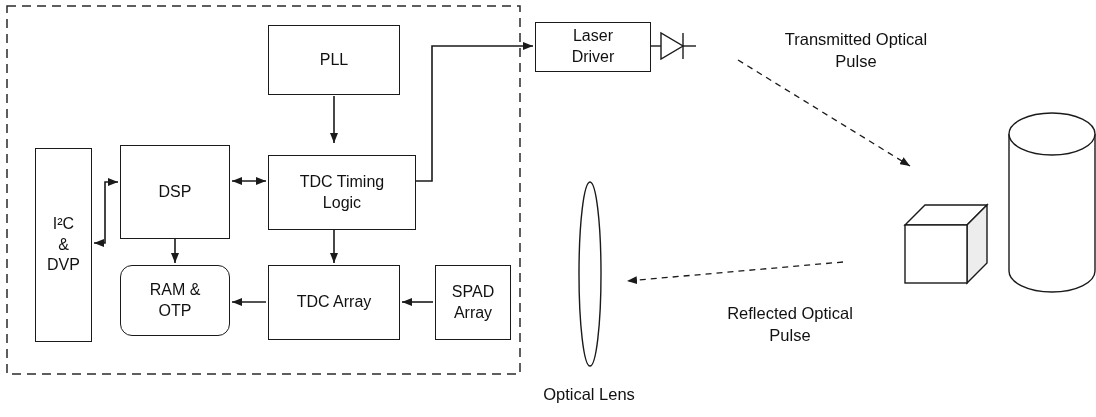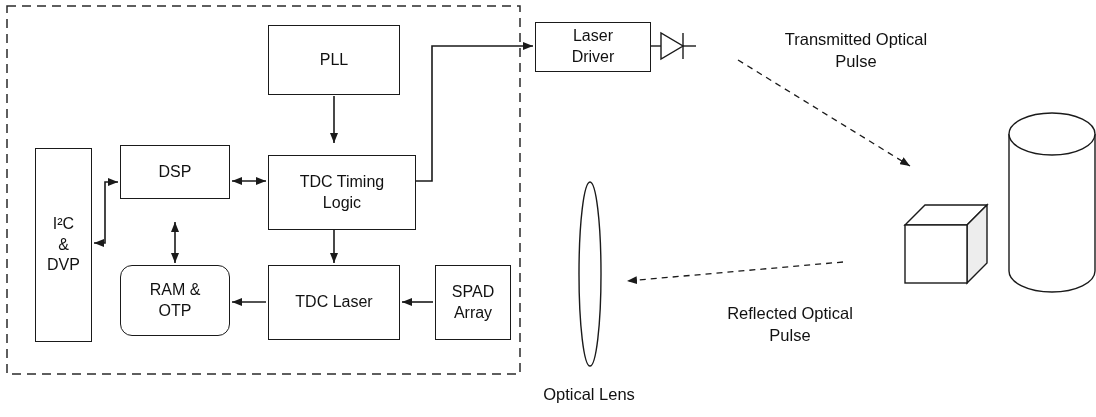--- a/index.html
+++ b/index.html
@@ -90,36 +90,36 @@
   <div class="box" style="left:268px; top:25px; width:132px; height:70px;text-align:center;">
     <span>PLL</span>
   </div>
 
   <div class="box" style="left:35px; top:148px; width:57px; height:194px;">
     <span>I²C
 &amp;
 DVP</span>
   </div>
 
-  <div class="box" style="left:120px; top:145px; width:110px; height:54px;">
+  <div class="box" style="left:120px; top:145px; width:110px; height:94px;">
     <span>DSP</span>
   </div>
 
   <div class="box" style="left:268px; top:155px; width:148px; height:75px;">
     <span>TDC Timing
 Logic</span>
   </div>
 
   <div class="box" style="left:120px; top:265px; width:110px; height:71px;border-radius:12px;">
     <span>RAM &amp;
 OTP</span>
   </div>
 
   <div class="box" style="left:268px; top:265px; width:132px; height:75px;">
-    <span>TDC Laser</span>
+    <span>TDC Array</span>
   </div>
 
   <div class="box" style="left:435px; top:265px; width:76px; height:75px;">
     <span>SPAD
 Array</span>
   </div>
 
   <div class="box" style="left:535px; top:22px; width:116px; height:50px;">
     <span>Laser
 Driver</span>

